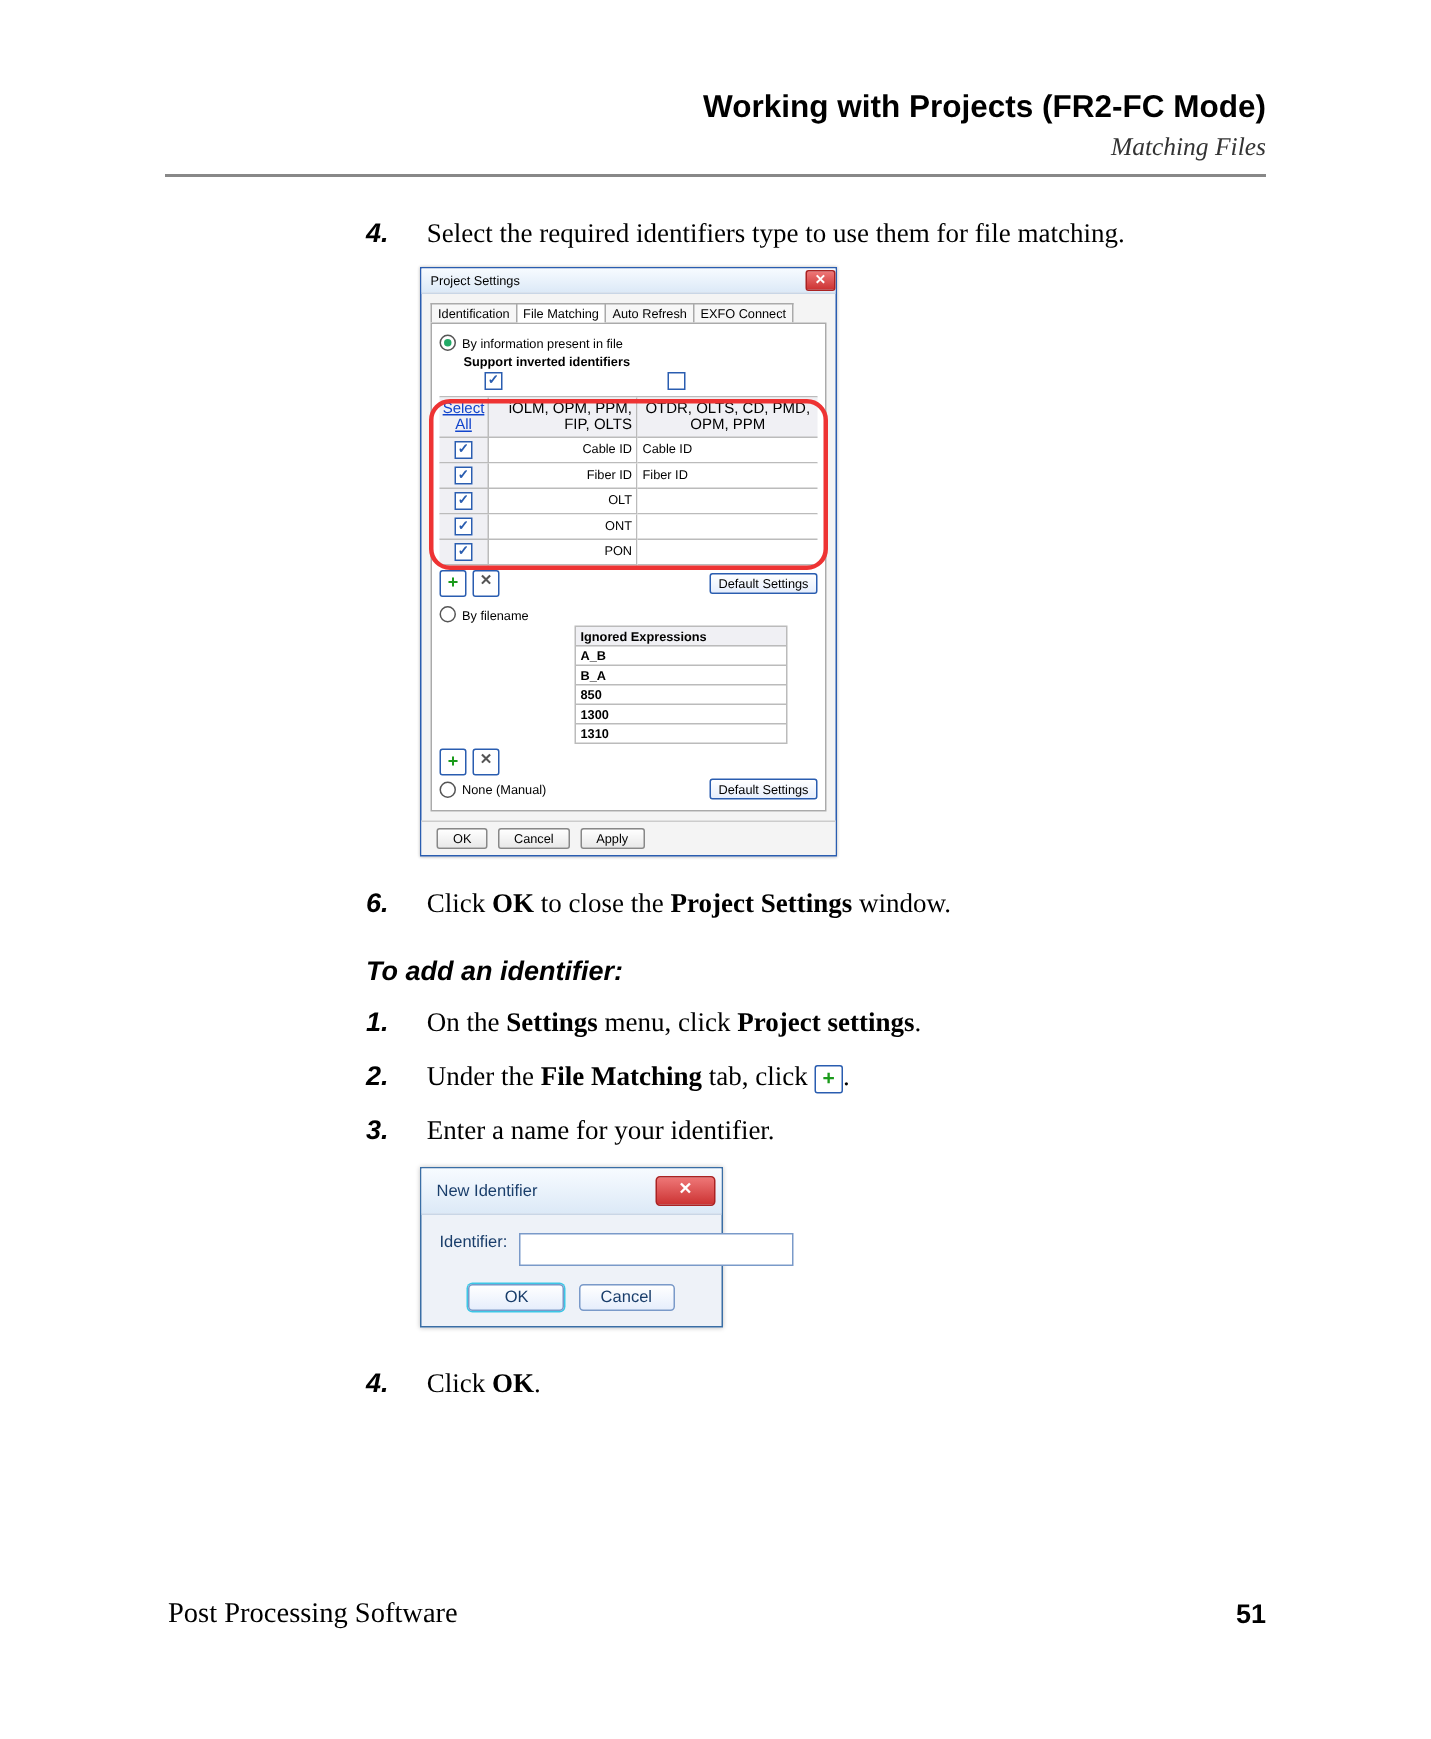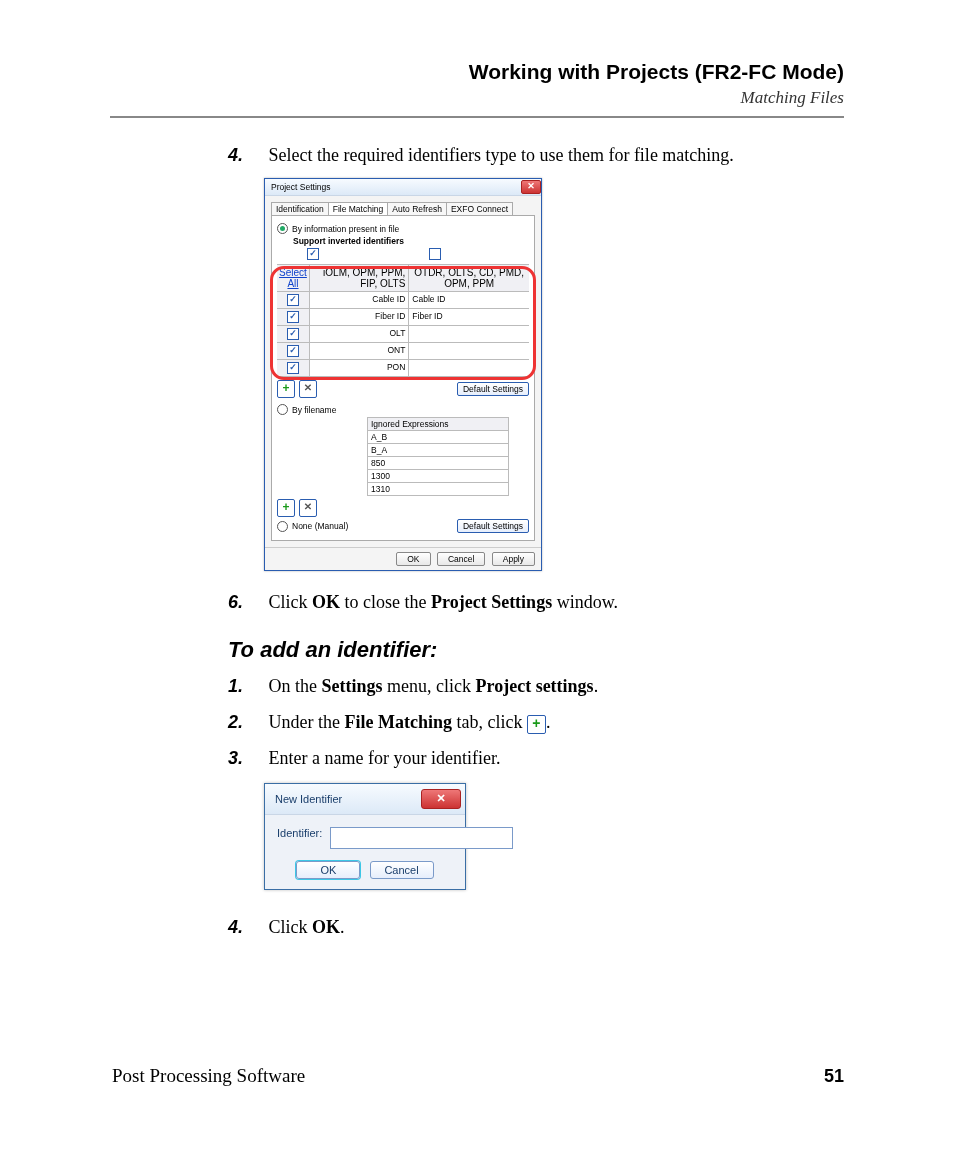--- a/index.html
+++ b/index.html
@@ -32,40 +32,40 @@
   .hr-line {
     position: absolute;
     left: 110px;
     right: 110px;
     top: 116px;
     height: 0;
     border-top: 2px solid #888;
   }
   .main {
     position: absolute;
-    left: 228px;
+    left: 244px;
     right: 110px;
     top: 142px;
   }
   ol.steps { list-style: none; padding: 0; margin: 0; }
   ol.steps > li { margin-bottom: 10px; font-size: 18px; line-height: 1.45; }
   .num {
     display: inline-block;
     width: 36px;
     margin-left: -36px;
     font-family: Arial, Helvetica, sans-serif;
     font-weight: 800;
     font-style: italic;
   }
   .body-text { padding-left: 36px; }
   .subhead {
     font-family: Arial, Helvetica, sans-serif;
     font-weight: 800;
     font-style: italic;
-    font-size: 22px;
+    font-size: 18px;
     margin-top: 22px;
     margin-bottom: 10px;
   }
   strong { font-weight: bold; }
 
   
   .dlg1 {
     width: 276px;
     border: 1px solid #2a5db0;
     background: #f4f4f4;
@@ -140,21 +140,21 @@
   .mini-btn.x { color:#555; font-size:10px; }
   .link-btn {
     border:1px solid #2a5db0;
     background:linear-gradient(#fff,#e6eefc);
     padding:1px 5px; border-radius:2px;
     margin-left:auto; color:#000;
   }
   .ig-list { border:1px solid #bbb; width:140px; margin-left:90px; background:#fff; }
   .ig-head { border-bottom:1px solid #bbb; padding:1px 3px; background:#f0f0f4; }
   .ig-row { border-bottom:1px solid #bbb; padding:1px 3px; }
-  .dlg-btnbar { text-align:right; padding:4px 6px; border-top:1px solid #ccc; background:#f4f4f4; }
+  .dlg-btnbar { padding:4px 6px; border-top:1px solid #ccc; background:#f4f4f4; }
   .dbtn { display:inline-block; border:1px solid #888; background:linear-gradient(#fff,#e8e8e8); padding:1px 10px; border-radius:2px; margin-left:4px; }
 
   
   .inline-plus {
     display:inline-block; width:17px; height:17px;
     border:1px solid #2a5db0; border-radius:2px;
     background:#fff; color:#1a9a1a;
     text-align:center; line-height:15px;
     font-family:Arial; font-weight:bold; font-size:14px;
     vertical-align:middle;
@@ -290,21 +290,21 @@
           <span class="link-btn">Default Settings</span>
         </div>
 
         <div class="outline-red"></div>
 
         <div class="radio-row" style="margin-top:6px;">
           <span class="radio"></span>
           <span>By filename</span>
         </div>
 
-        <div style="position:relative;">
+        <div style="position:relative;font-weight:bold;">
           <div class="ig-list">
             <div class="ig-head">Ignored Expressions</div>
             <div class="ig-row">A_B</div>
             <div class="ig-row">B_A</div>
             <div class="ig-row">850</div>
             <div class="ig-row">1300</div>
             <div class="ig-row" style="border-bottom:none">1310</div>
           </div>
         </div>
 

